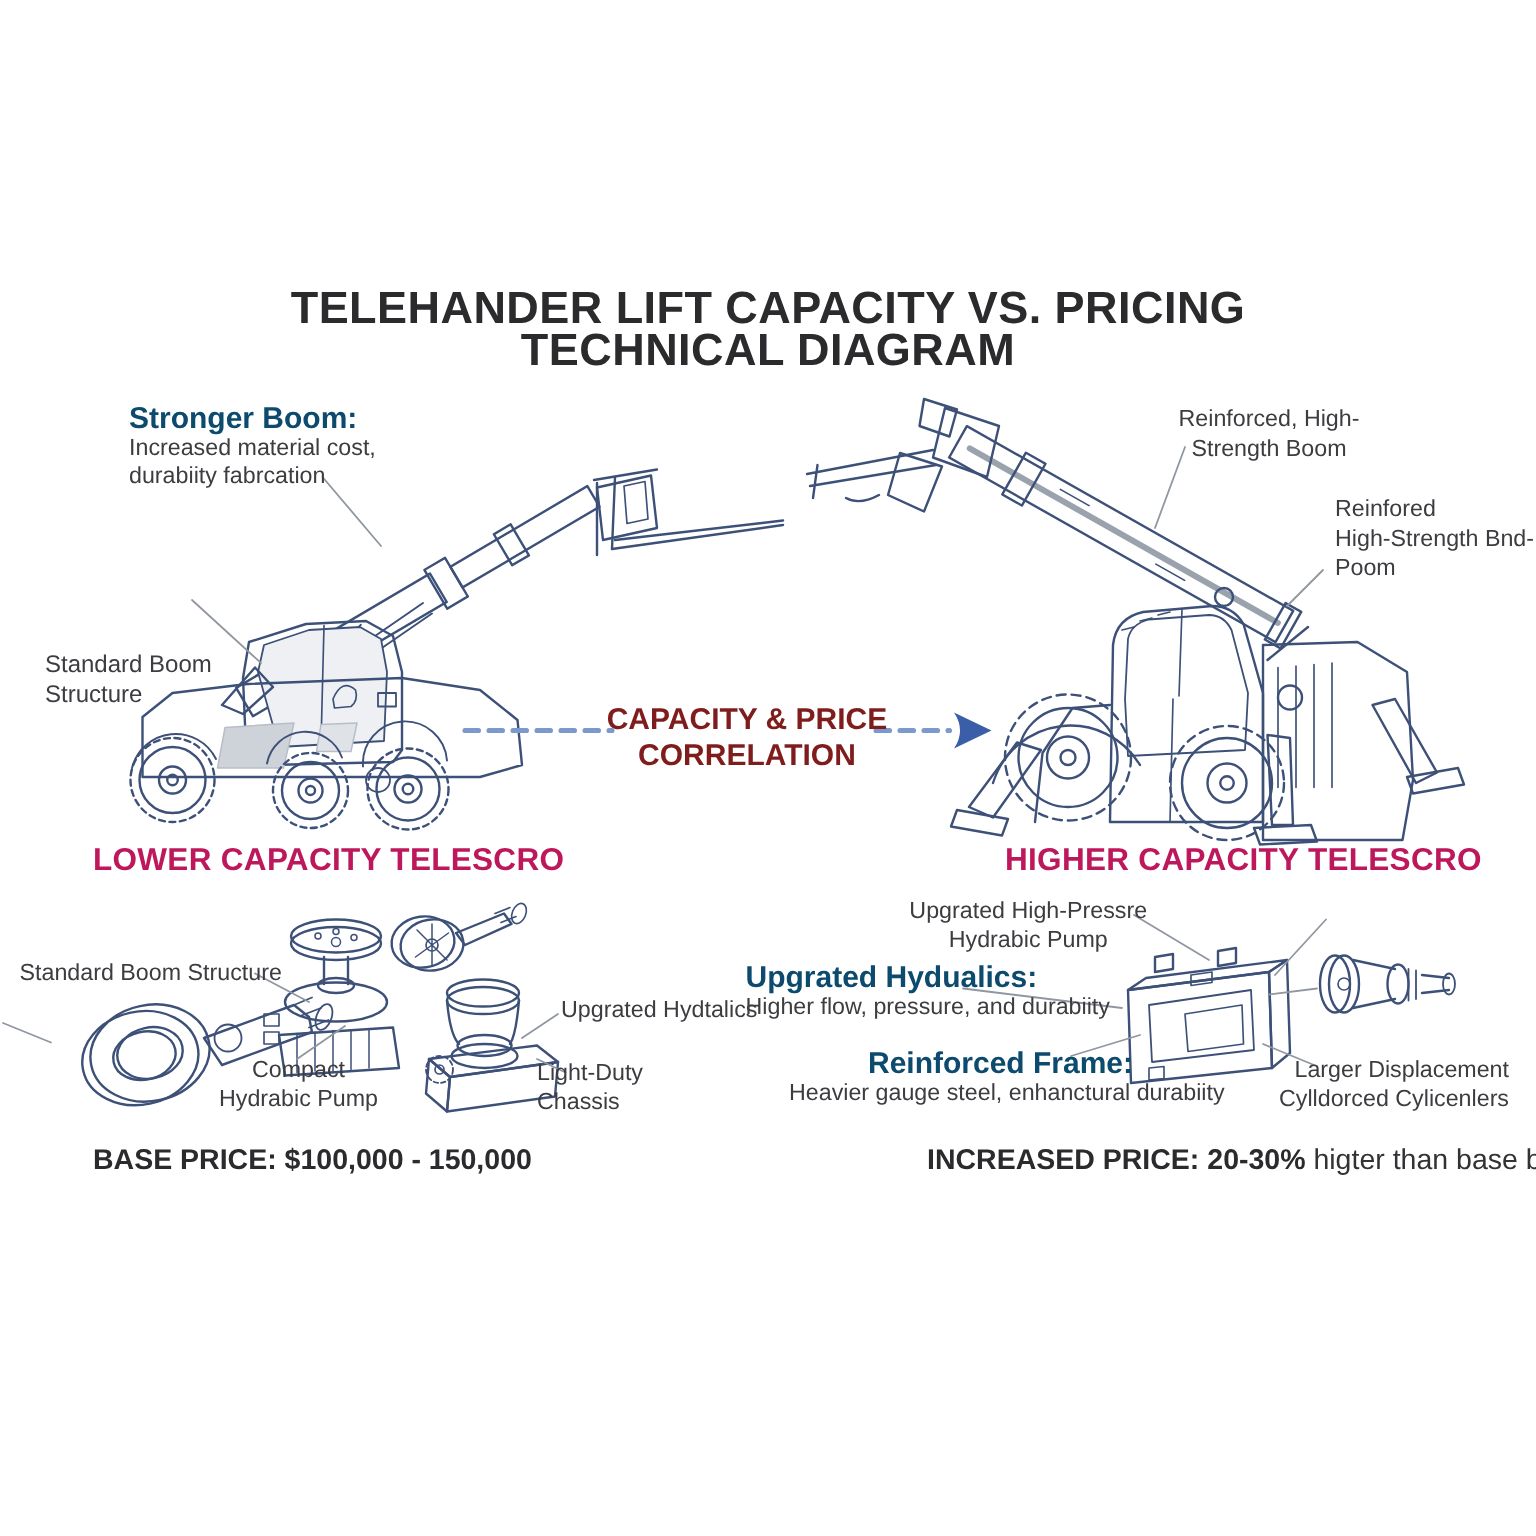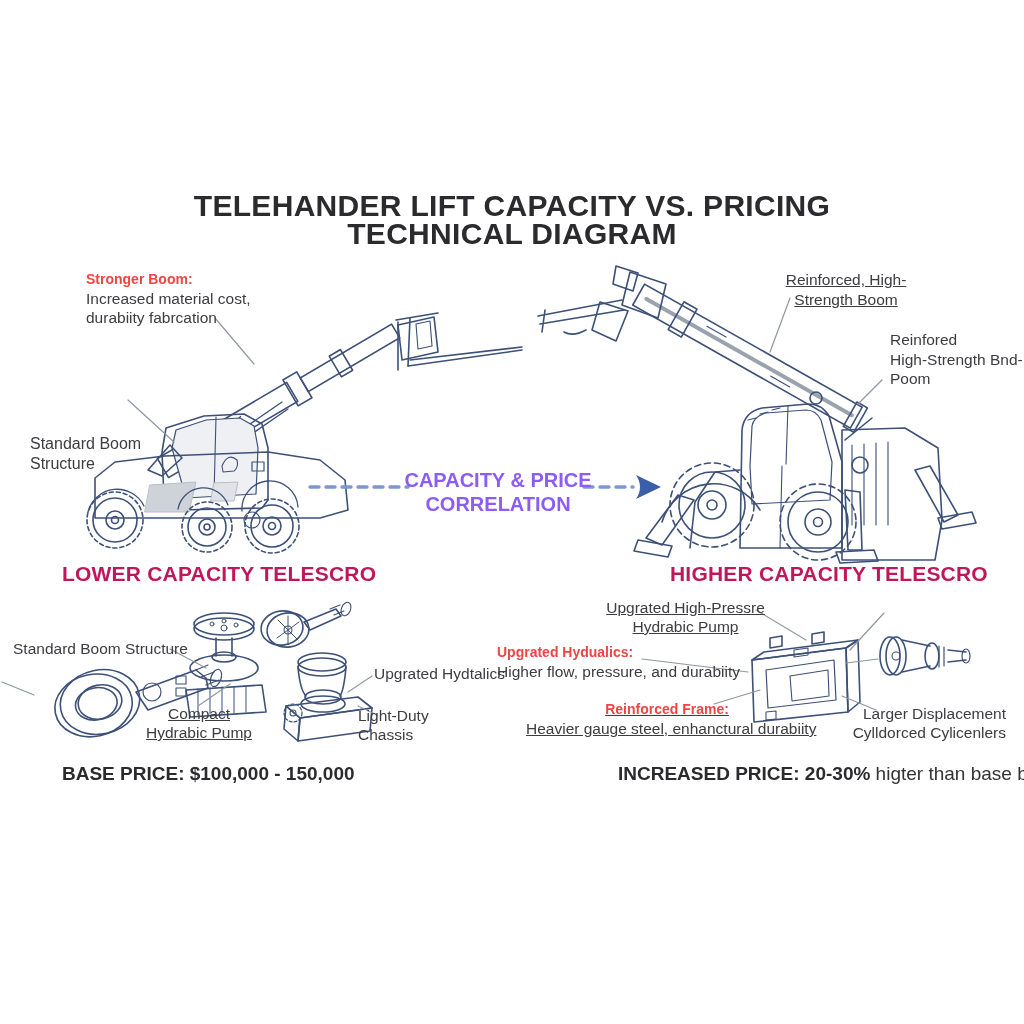--- a/index.html
+++ b/index.html
@@ -5,23 +5,23 @@
   html,body{margin:0;padding:0;background:#fff;}
   #canvas{position:relative;width:1024px;height:1024px;background:#ffffff;overflow:hidden;
           font-family:"Liberation Sans", sans-serif;color:#3a3a3e;}
   #art{position:absolute;left:0;top:0;}
   .abs{position:absolute;white-space:nowrap;}
   .title{font-size:30px;font-weight:700;color:#2b2b2e;text-align:center;line-height:28px;letter-spacing:.3px;}
   .heading{font-size:21px;font-weight:700;color:#be185d;letter-spacing:.2px;}
   .price{font-size:19px;font-weight:700;color:#2b2b2e;}
   .price .reg{font-weight:400;color:#333336;}
   .callout{font-size:15.5px;line-height:19px;color:#3c3c41;}
-  .callout .b{font-weight:700;color:#ef4444;font-size:14px;}
-  .corr{font-size:20px;font-weight:700;color:#8b5cf6;text-align:center;line-height:24px;}
-  .ctr{text-align:center;text-decoration:underline;}
+  .callout .b{font-weight:700;color:#0c4a6e;font-size:20px;}
+  .corr{font-size:20px;font-weight:700;color:#7f1d1d;text-align:center;line-height:24px;}
+  .ctr{text-align:center;}
   .rt{text-align:right;}
 </style>
 </head>
 <body>
 
 <div id="canvas">
 
   <svg id="art" width="1024" height="1024" viewBox="0 0 1024 1024">
     <g stroke="#3d5078" fill="none" stroke-width="1.6" stroke-linejoin="round" stroke-linecap="round">
 

